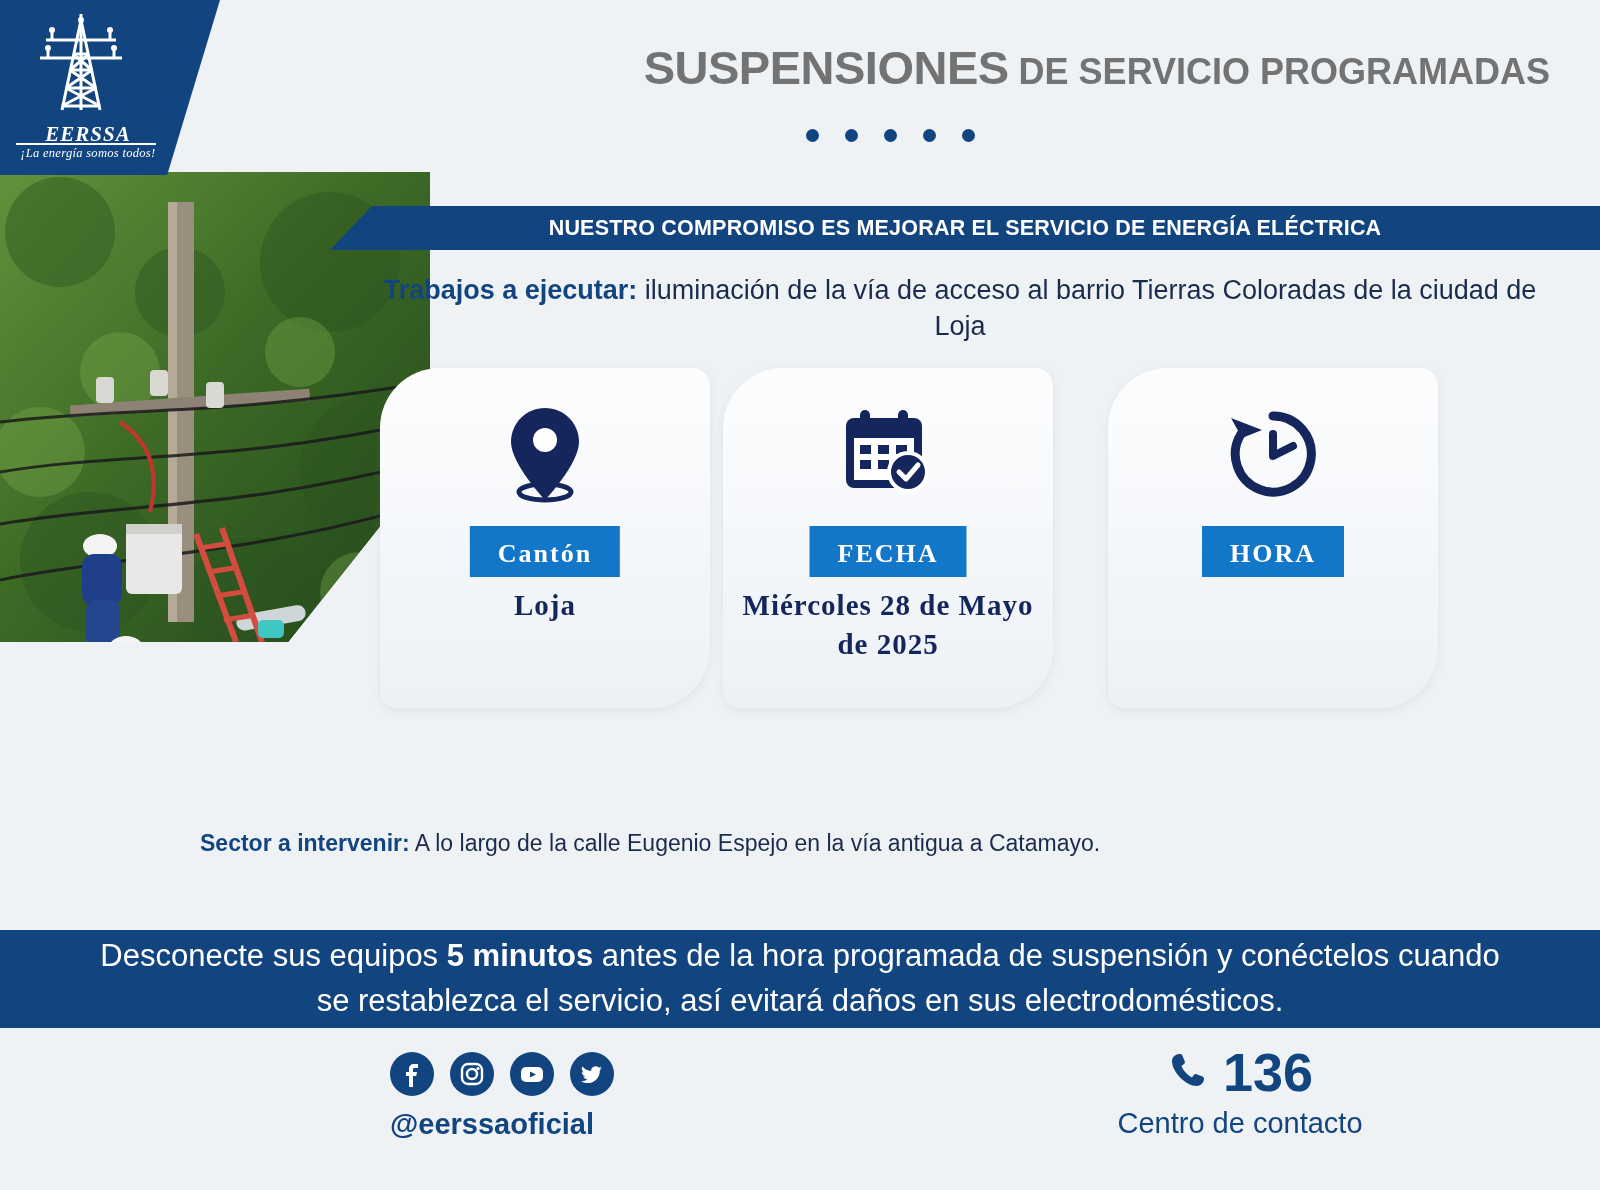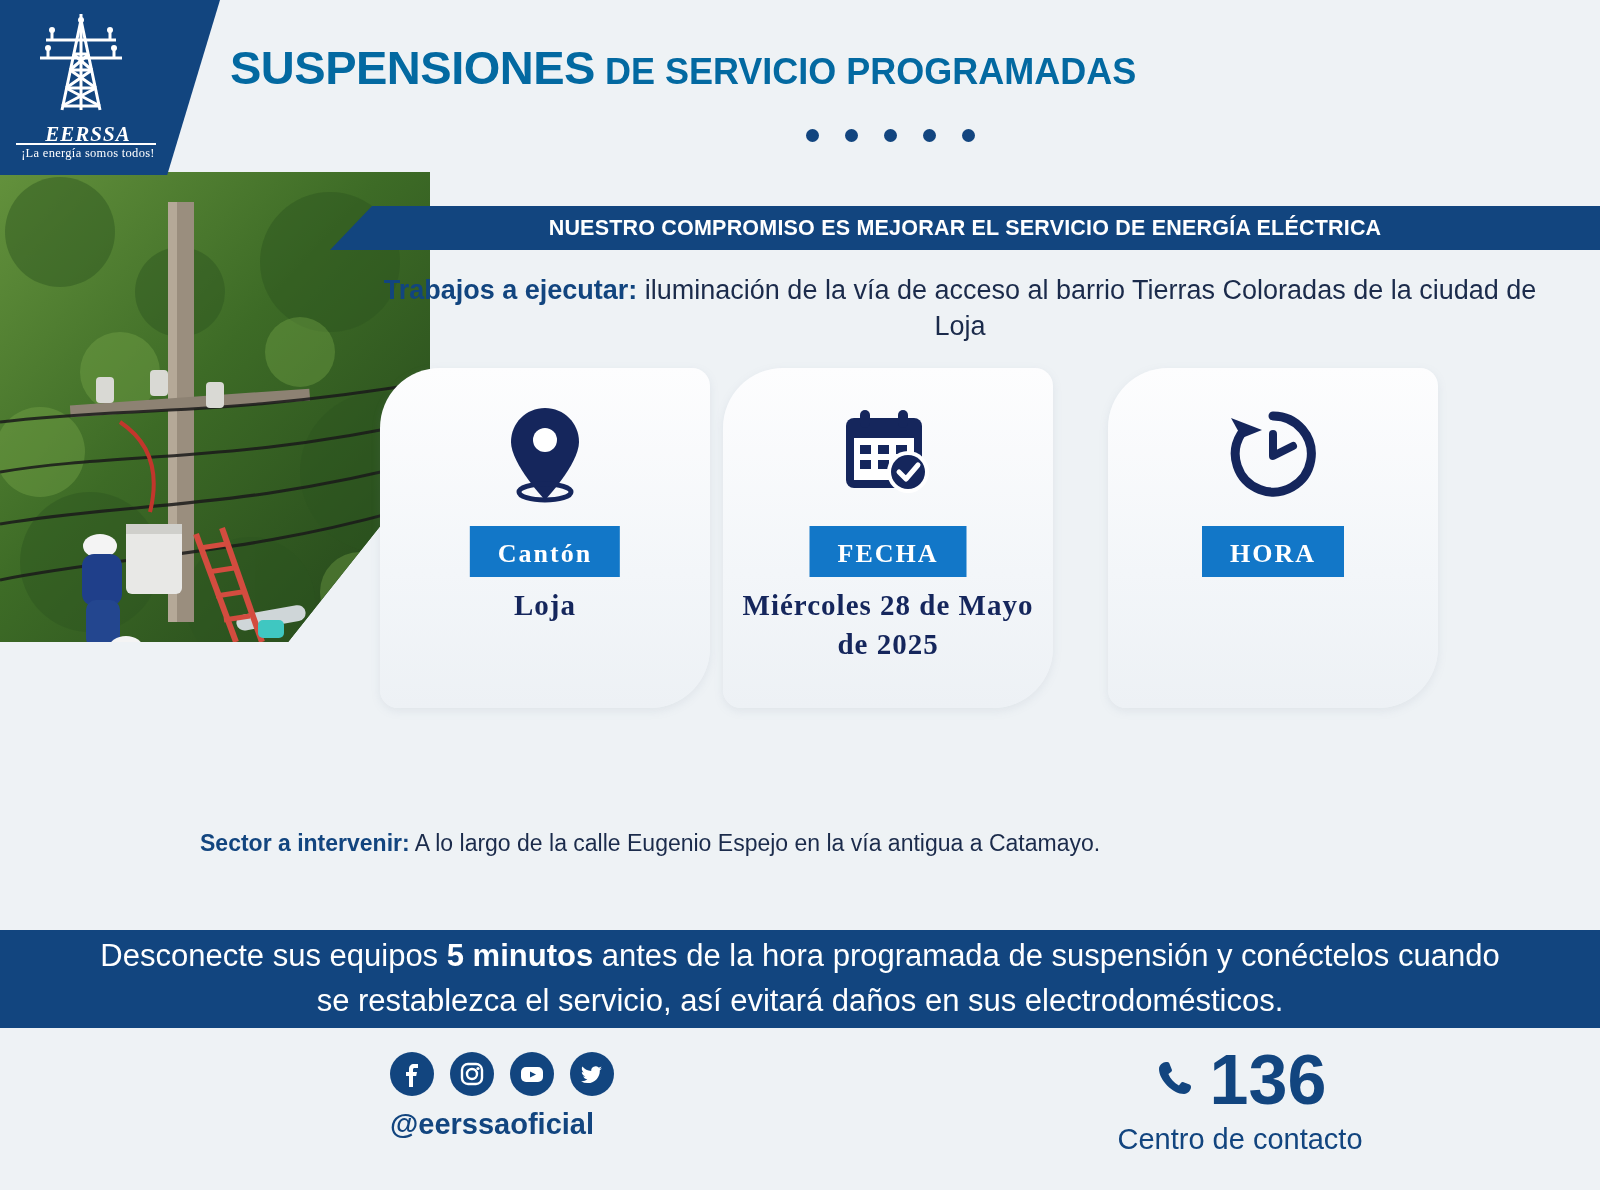--- a/index.html
+++ b/index.html
@@ -21,31 +21,31 @@
   .logo-tower {
     position: absolute; left: 26px; top: 10px; width: 110px; height: 112px;
   }
   .logo-name {
     position: absolute; left: 18px; top: 122px; width: 140px;
     color: #fff; font-family: "Liberation Serif", serif; font-style: italic;
     font-weight: bold; font-size: 21px; letter-spacing: 1px; text-align: center;
   }
   .logo-slogan {
     position: absolute; left: 8px; top: 146px; width: 160px;
-    color: #fff; font-family: "Liberation Serif", serif; 
+    color: #fff; font-family: "Liberation Serif", serif; font-style: italic;
     font-size: 12.5px; text-align: center; letter-spacing: .3px;
   }
   .logo-underline {
     position: absolute; left: 16px; top: 143px; width: 140px; height: 2px; background: #fff;
   }
 
   
   .header-title {
     position: absolute; left: 230px; top: 40px; width: 1320px;
-    text-align: left; color: #0369a1;
+    text-align: right; color: #737373;
     font-weight: bold; font-size: 47px; letter-spacing: -0.5px;
     white-space: nowrap;
   }
   .header-title .thin { font-size: 36px; letter-spacing: 0px; }
   .dots {
     position: absolute; left: 230px; top: 128px; width: 1320px;
     text-align: center;
   }
   .dots span {
     display: inline-block; width: 13px; height: 13px; border-radius: 50%;
@@ -130,21 +130,21 @@
   .social .s-ic {
     width: 44px; height: 44px; border-radius: 50%; background: #12457f;
     display: flex; align-items: center; justify-content: center;
   }
   .handle {
     position: absolute; left: 390px; top: 1108px;
     color: #12457f; font-size: 29px; font-weight: bold;
   }
   .contact { position: absolute; left: 1030px; top: 1045px; width: 420px; text-align: center; }
   .contact-row { display: flex; align-items: center; justify-content: center; gap: 14px; }
-  .contact-num { color: #12457f; font-size: 70px; font-weight: bold; line-height: 1; }
+  .contact-num { color: #12457f; font-size: 54px; font-weight: bold; line-height: 1; }
   .contact-label { color: #12457f; font-size: 29px; margin-top: 8px; }
 </style>
 </head>
 <body>
 
 <div class="page">
 
   <div class="logo-banner">
     <svg class="logo-tower" viewBox="0 0 110 112">
       <g stroke="#ffffff" stroke-width="3" fill="none">

